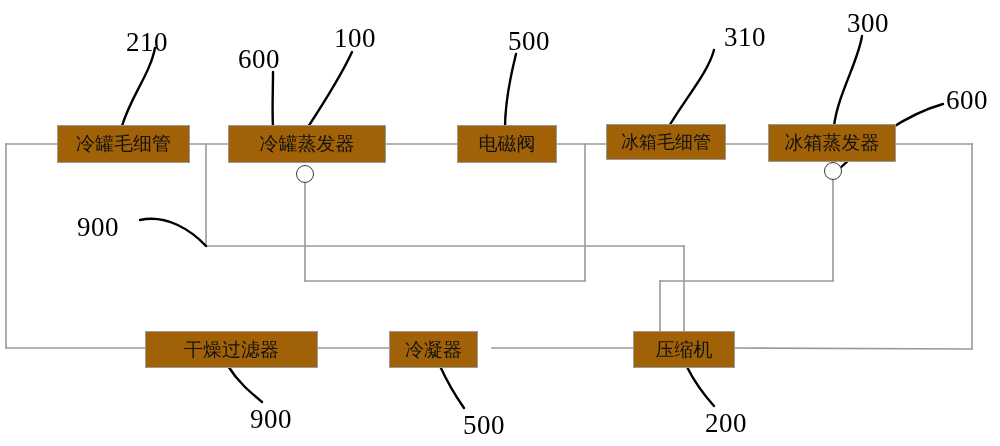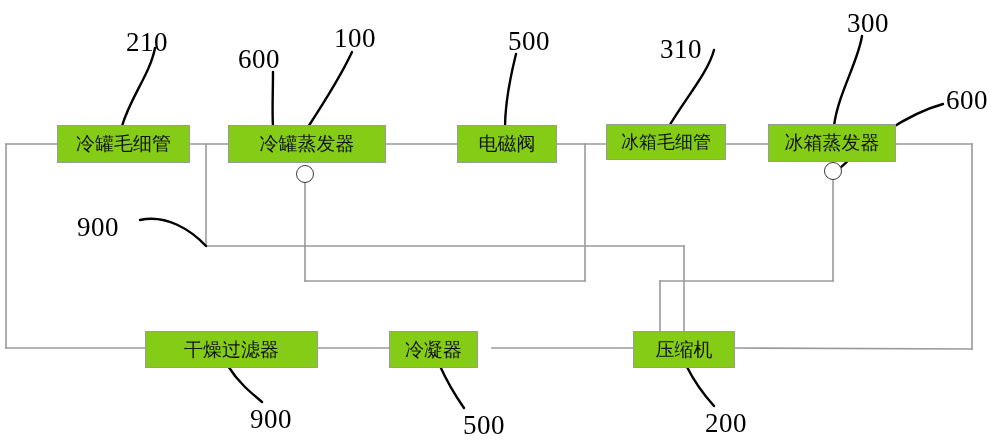--- a/index.html
+++ b/index.html
@@ -21,21 +21,21 @@
     position: absolute;
     left: 0;
     top: 0;
     width: 1000px;
     height: 446px;
   }
   .node-box {
     position: absolute;
     box-sizing: border-box;
     border: 1px solid #9a9a9a;
-    background: #84cc16;
+    background: #a16207;
     display: flex;
     align-items: center;
     justify-content: center;
     color: #111111;
     font-family: Liberation Serif, serif;
     white-space: nowrap;
     letter-spacing: 0px;
     z-index: 3;
   }
   .ref-label {
@@ -113,21 +113,21 @@
     </div>
   <div id="ports-layer">
       <div class="port-circle" style="left: 296px; top: 165px; width: 18px; height: 18px;"></div>
       <div class="port-circle" style="left: 824px; top: 162px; width: 18px; height: 18px;"></div>
     </div>
   <div id="refs-layer">
       <span class="ref-label" style="left: 126px; top: 29px;">210</span>
       <span class="ref-label" style="left: 238px; top: 46px;">600</span>
       <span class="ref-label" style="left: 334px; top: 25px;">100</span>
       <span class="ref-label" style="left: 508px; top: 28px;">500</span>
-      <span class="ref-label" style="left: 660px; top: 24px; margin-top: 12px;">310</span>
+      <span class="ref-label" style="left: 724px; top: 24px;">310</span>
       <span class="ref-label" style="left: 847px; top: 10px;">300</span>
       <span class="ref-label" style="left: 946px; top: 87px;">600</span>
       <span class="ref-label" style="left: 77px; top: 214px;">900</span>
       <span class="ref-label" style="left: 250px; top: 406px;">900</span>
       <span class="ref-label" style="left: 463px; top: 412px;">500</span>
       <span class="ref-label" style="left: 705px; top: 410px;">200</span>
     </div>
 
 </div>
 

